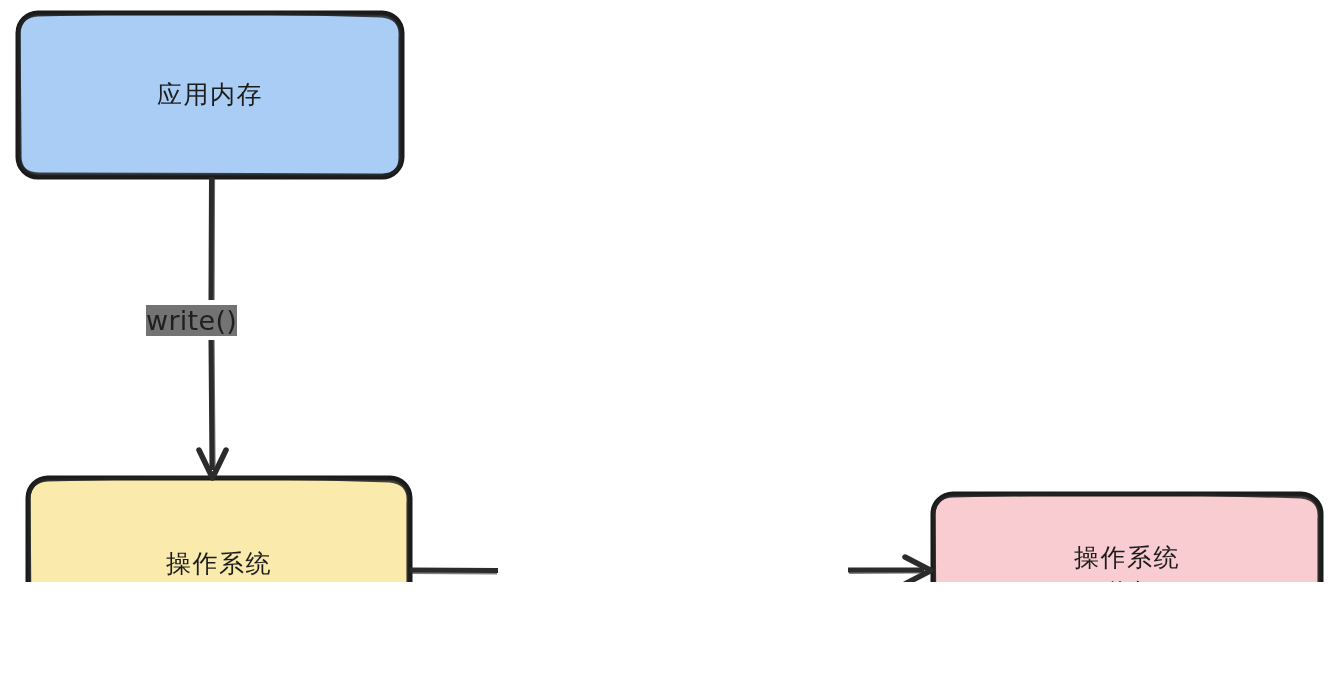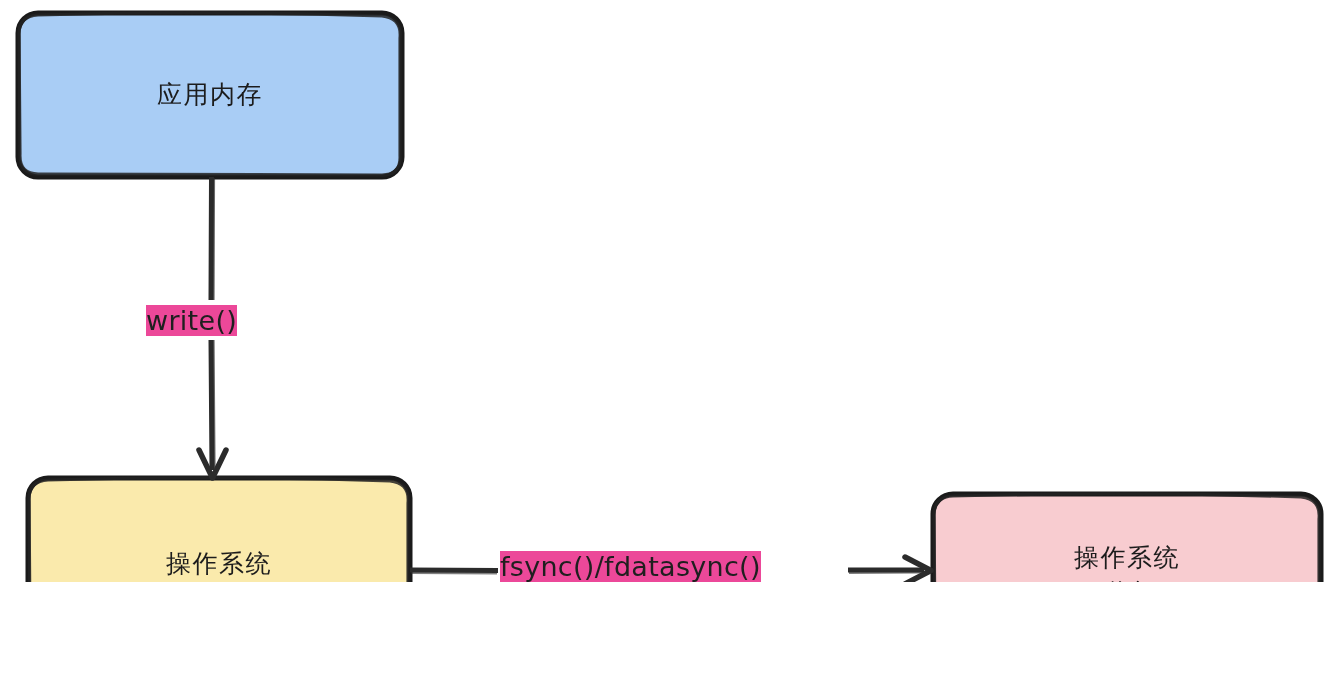--- a/index.html
+++ b/index.html
@@ -39,21 +39,21 @@
     letter-spacing: 1.5px;
     font-weight: 400;
     pointer-events: none;
   }
   .edge-label {
     position: absolute;
     color: #1f1f1f;
     font-family: "DejaVu Sans", sans-serif;
     font-size: 27px;
     letter-spacing: 0.3px;
-    background: #ec4899;
+    background: #737373;
     white-space: nowrap;
   }
   .watermark {
     position: absolute;
     color: #2a2a2a;
     font-family: "DejaVu Sans", sans-serif;
     font-size: 27px;
     letter-spacing: 1.2px;
     white-space: nowrap;
   }
@@ -101,16 +101,15 @@
     <span>操作系统</span>
   </div>
 
   <div class="node-label" style="left:933px; top:494px; width:388px; height:162px;">
     <span>操作系统</span>
     <span>磁盘</span>
   </div>
 
   <div class="edge-label" style="left:146px; top:305px;">write()</div>
 
-  <div class="edge-label" style="left:500px; top:551px;">fsync()/fdatasync()</div>
 
 
 </div>
 
 </body></html>

